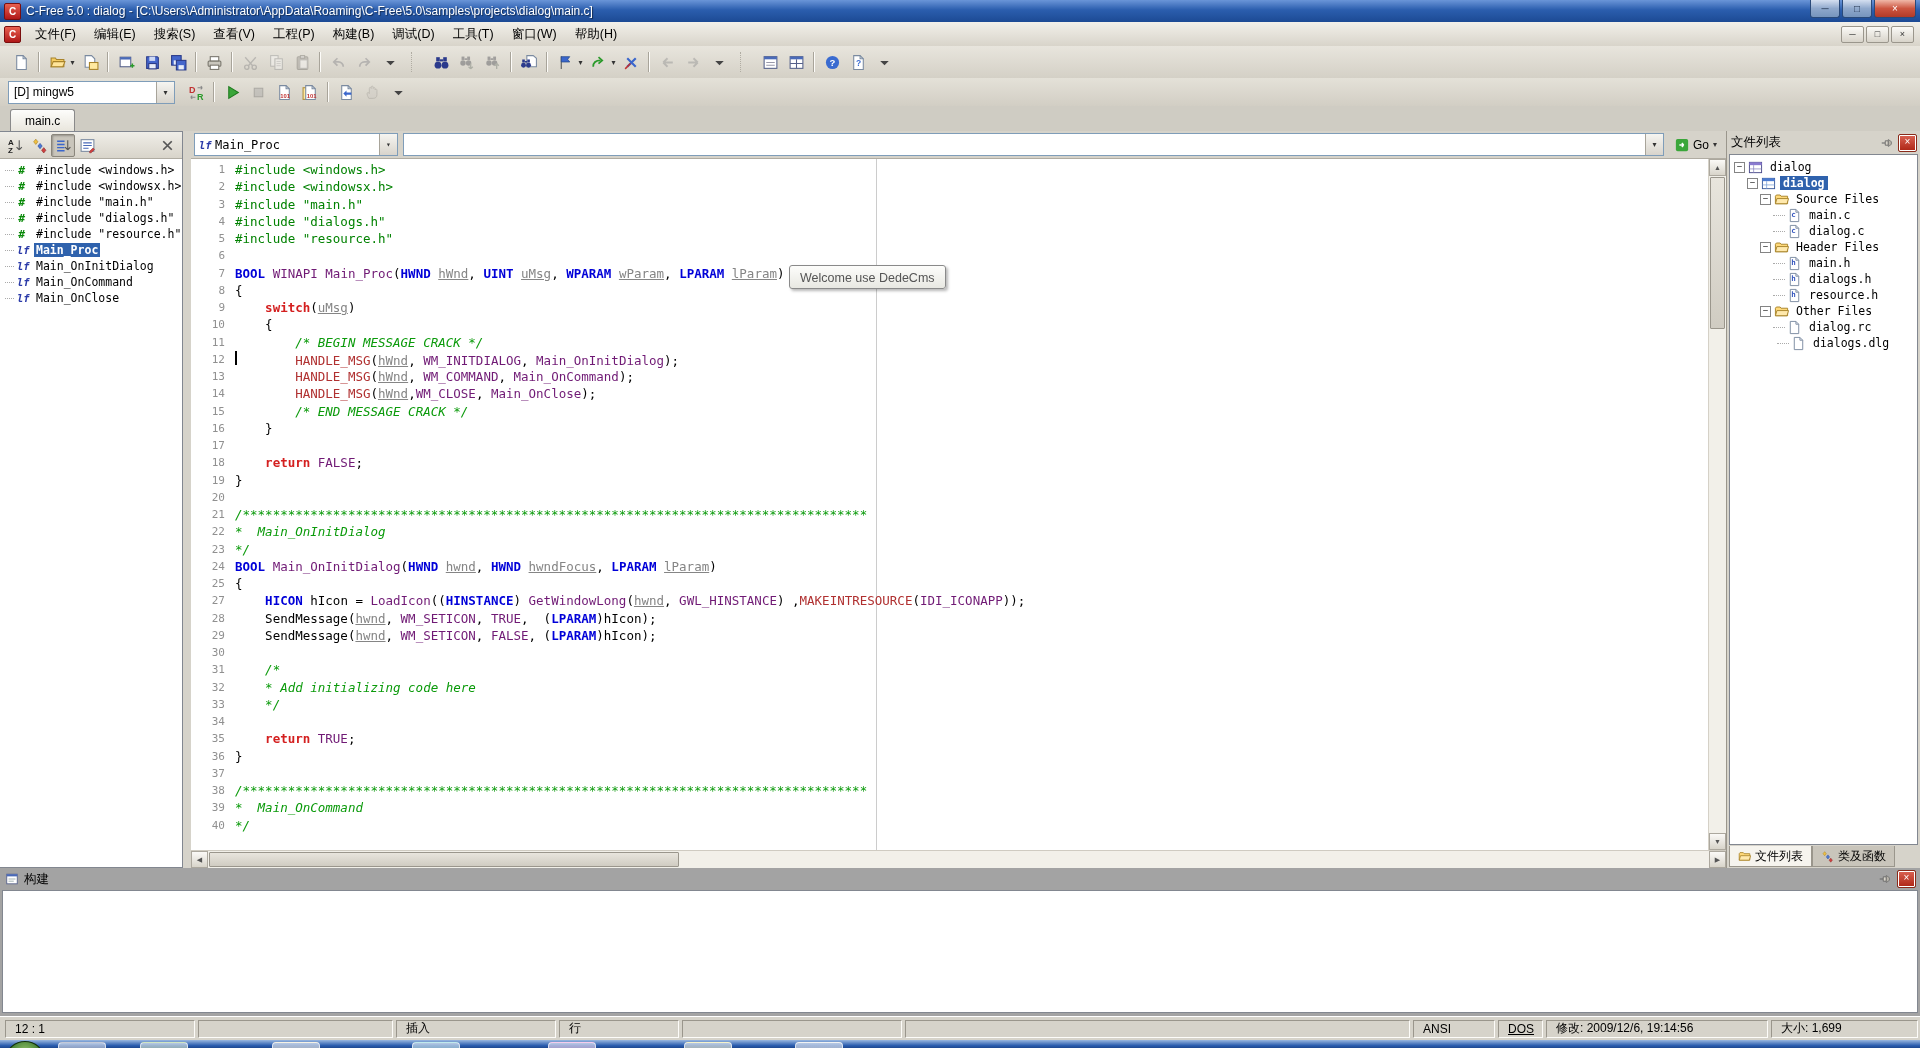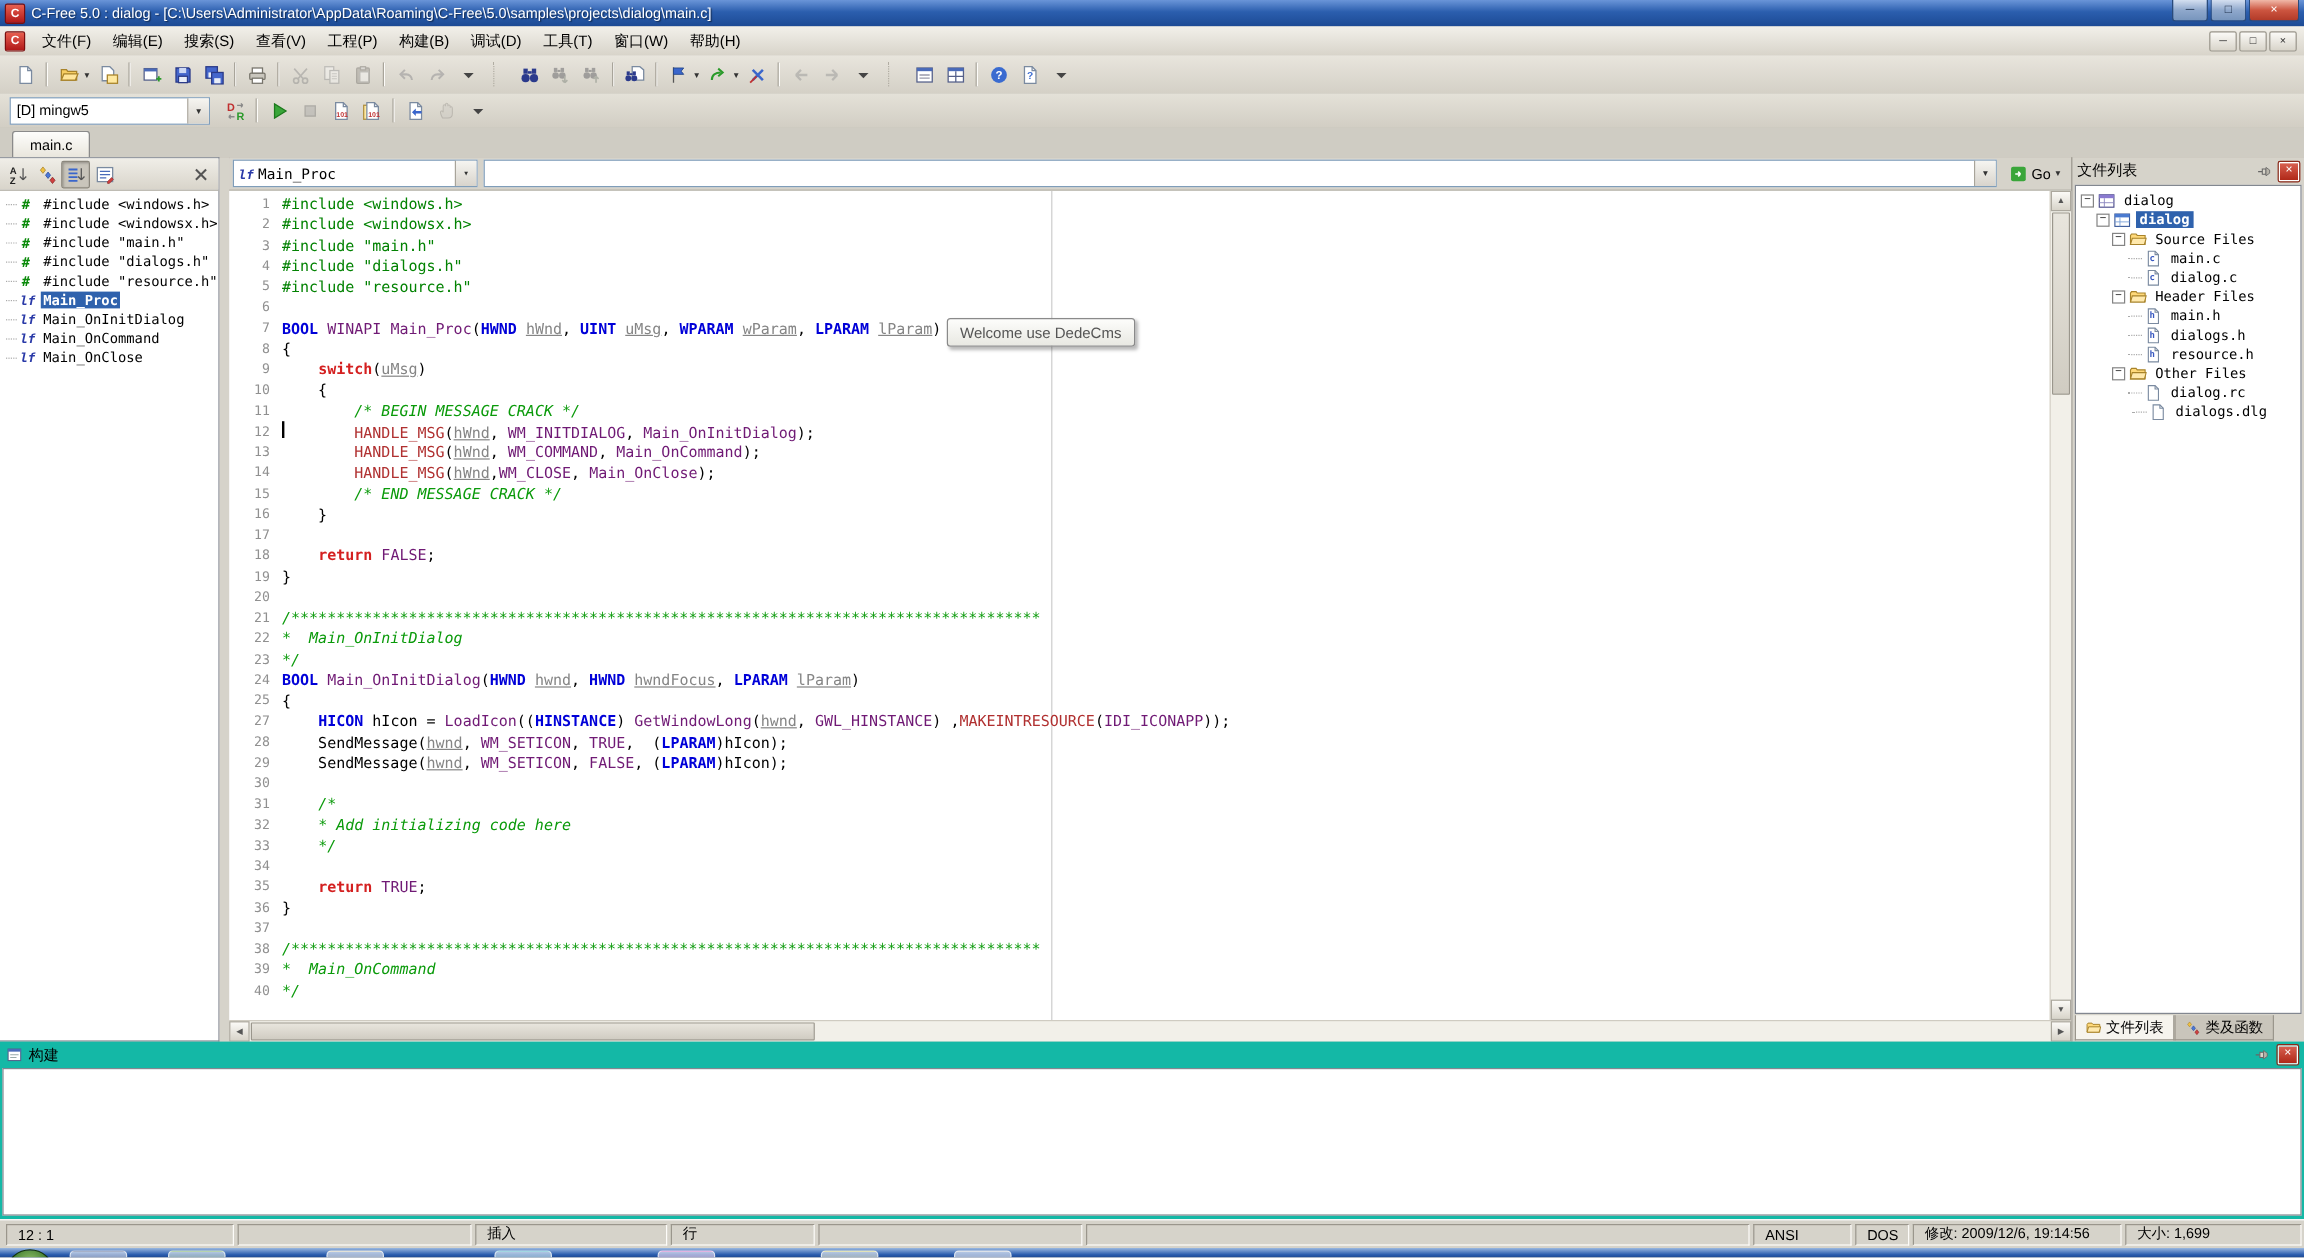--- a/index.html
+++ b/index.html
@@ -130,21 +130,21 @@
   .treerow svg{width:15px;height:15px;margin-right:4px;flex:none;}
   .trlabel{padding:0 3px;}
   .trlabel.sel{background:#2f62ad;color:#fff;font-weight:bold;}
   .rp-tabs{height:22px;flex:none;display:flex;padding:1px 0 0 2px;}
   .rptab{display:flex;align-items:center;gap:4px;padding:0 8px;font-size:12px;height:20px;
     border:1px solid #9a968c;border-top:none;background:#c9c5bb;}
   .rptab.active{background:#f6f4ee;font-weight:normal;}
   .rptab svg{width:13px;height:13px;}
 
   
-  .buildpanel{position:absolute;top:868px;left:0;width:1920px;height:148px;background:#14b8a6;}
+  .buildpanel{position:absolute;top:868px;left:0;width:1920px;height:148px;background:#a3a3a3;}
   .bp-header{height:22px;display:flex;align-items:center;gap:5px;padding:0 5px;font-size:12.5px;}
   .bp-header svg{width:14px;height:14px;}
   .bp-header .ttl{flex:1;}
   .bp-content{position:absolute;top:22px;left:2px;right:2px;bottom:3px;background:#fff;border:1px solid #828790;}
 
   
   .statusbar{position:absolute;top:1016px;left:0;width:1920px;height:24px;background:#d6d3ca;
     border-top:1px solid #fff;display:flex;align-items:center;box-sizing:border-box;padding:0 2px;}
   .sbcell{height:18px;box-sizing:border-box;border:1px solid;border-color:#9a968c #fdfcf9 #fdfcf9 #9a968c;
     margin-left:3px;display:flex;align-items:center;padding:0 9px;font-size:12px;white-space:nowrap;overflow:hidden;}
@@ -728,22 +728,22 @@
   </div>
 
   <div class="statusbar" id="statusBar">
       <div class="sbcell" style="width: 190px;">12 :  1</div>
       <div class="sbcell" style="width: 195px;"></div>
       <div class="sbcell" style="width: 160px;">插入</div>
       <div class="sbcell" style="width: 120px;">行</div>
       <div class="sbcell" style="width: 220px;"></div>
       <div class="sbcell grow"></div>
       <div class="sbcell" style="width: 82px;">ANSI</div>
-      <div class="sbcell" style="width: 45px;">DOS</div>
-      <div class="sbcell" style="width: 174px;">修改: 2009/12/6, 19:14:56</div>
+      <div class="sbcell" style="width: 45px; text-decoration: underline;">DOS</div>
+      <div class="sbcell" style="width: 222px;">修改: 2009/12/6, 19:14:56</div>
       <div class="sbcell" style="width: 147px;">大小: 1,699</div>
     </div>
 
   <div class="taskbar" id="taskBar">
     <div class="orb"></div>
   <div class="tbtile" style="left: 58px; background: linear-gradient(rgba(255, 255, 255, 0.55), rgb(85, 96, 138));"></div>
       <div class="tbtile" style="left: 140px; background: linear-gradient(rgba(255, 255, 255, 0.55), rgb(122, 182, 72));"></div>
       <div class="tbtile" style="left: 272px; background: linear-gradient(rgba(255, 255, 255, 0.55), rgb(232, 216, 176));"></div>
       <div class="tbtile" style="left: 412px; background: linear-gradient(rgba(255, 255, 255, 0.55), rgb(72, 192, 200));"></div>
       <div class="tbtile" style="left: 548px; background: linear-gradient(rgba(255, 255, 255, 0.55), rgb(232, 104, 200));"></div>

